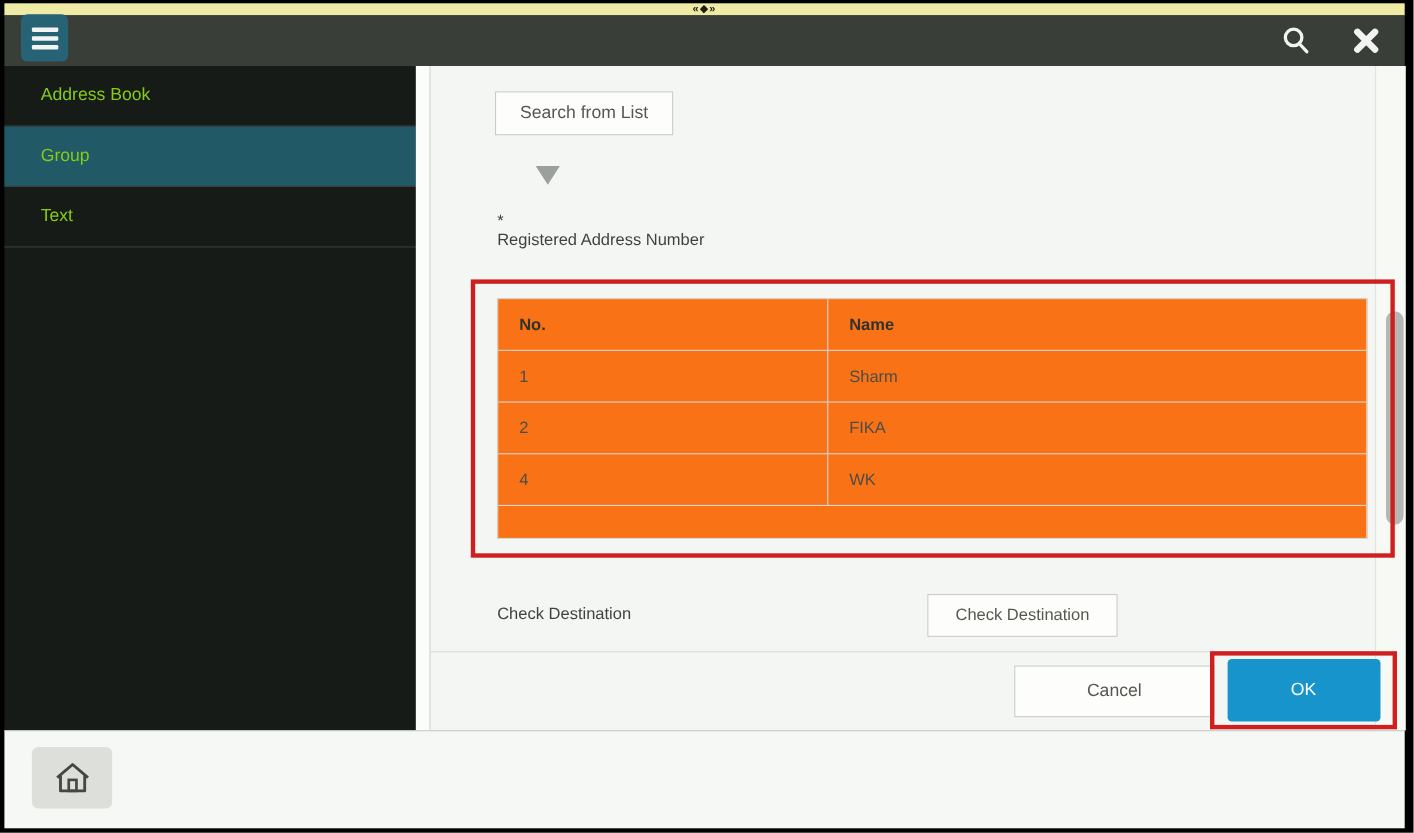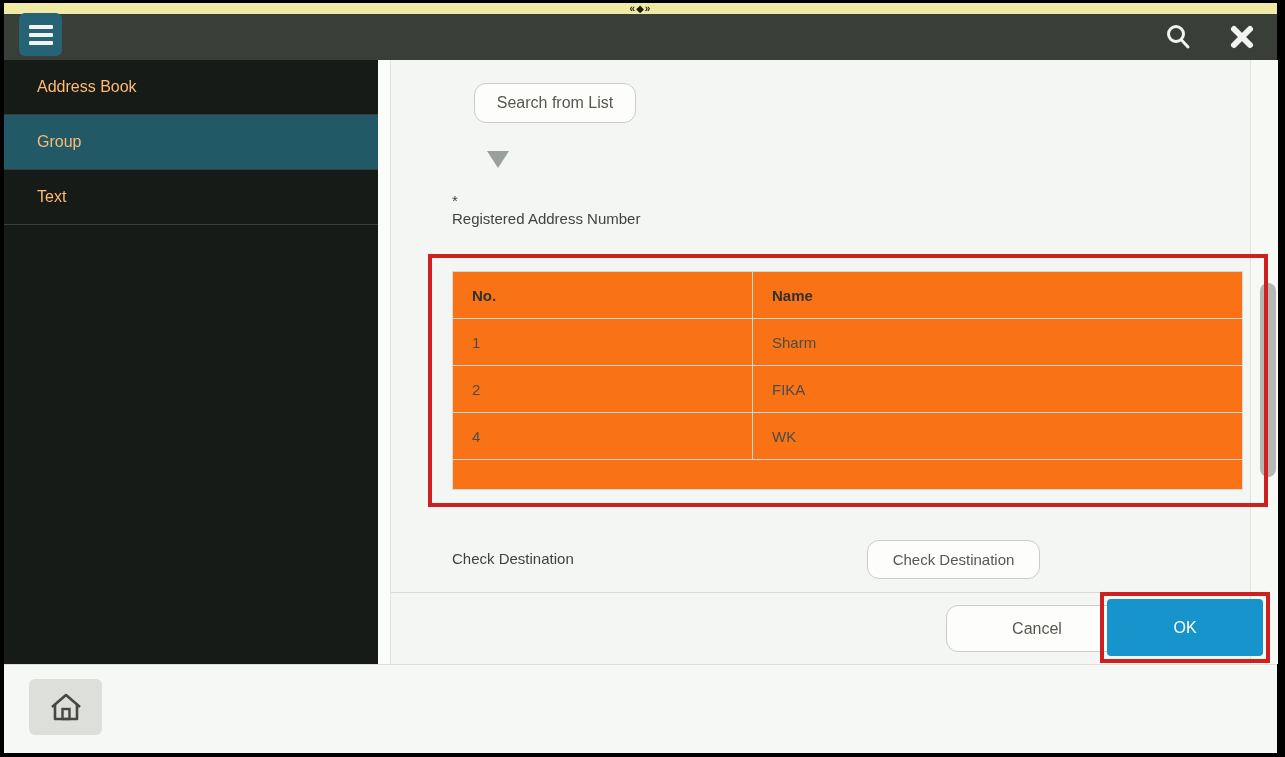--- a/index.html
+++ b/index.html
@@ -49,39 +49,39 @@
     display:flex; align-items:center; justify-content:center;
   }
   .sidebar-back {
     position:absolute; left:18px; top:28px; width:26px; height:26px;
     display:flex; align-items:center; justify-content:center; cursor:pointer;
   }
   .sidebar-title { font-size:16px; font-weight:bold; color:#f2f4f0; }
   .side-item {
     height:55px; border-bottom:1px solid #3b3f3a;
     display:flex; align-items:center; padding-left:33px;
-    font-size:16px; color:#fdba74; cursor:pointer;
+    font-size:16px; color:#84cc16; cursor:pointer;
   }
   .side-item.selected { background:var(--selected-teal,#215966); }
 
   
   .gutter {
     position:absolute; top:60px; left:378px; width:13px; height:604px;
     background:#fbfdfa; border-right:1px solid #e3e5e1;
   }
 
   
   .main {
     position:absolute; top:60px; left:391px; width:859px; height:604px;
     background:#f3f6f2;
   }
   .btn {
-    background:#fdfefc; border:1px solid #c9ccc7; border-radius:12px;
+    background:#fdfefc; border:1px solid #c9ccc7; border-radius:0;
     color:#55584f; font-size:16px; font-family:inherit;
-    display:flex; align-items:center; justify-content:center; cursor:pointer;margin-left:24px;
+    display:flex; align-items:center; justify-content:center; cursor:pointer;
   }
   .search-list-btn { position:absolute; left:59px; top:23px; width:162px; height:40px; }
   .down-triangle {
     position:absolute; left:96px; top:91px; width:0; height:0;
     border-left:11px solid transparent; border-right:11px solid transparent;
     border-top:17px solid #9aa09b;
   }
   .req-star { position:absolute; left:61px; top:132px; font-size:15px; color:#3f423d; }
   .reg-label { position:absolute; left:61px; top:150px; font-size:15px; color:#3f423d; }
 
@@ -108,21 +108,21 @@
   .check-btn { position:absolute; left:452px; top:480px; width:173px; height:39px; font-size:15px; }
 
   .footer-divider { position:absolute; left:0; right:0; top:532px; height:1px; background:#d8dbd6; }
   .cancel-btn { position:absolute; left:531px; top:545px; width:182px; height:47px; }
   .red-box-ok {
     position:absolute; left:709px; top:532px; width:170px; height:71px;
     border:4px solid var(--annotation-red,#cf2020); z-index:5;
     display:flex; align-items:center; justify-content:center;
   }
   .ok-btn {
-    width:156px; height:57px; background:var(--ok-blue,#1794cb);
+    width:139px; height:57px; background:var(--ok-blue,#1794cb);
     border:none; border-radius:4px; color:#ffffff; font-size:16px;
     display:flex; align-items:center; justify-content:center; cursor:pointer;
   }
 
   
   .scroll-area {
     position:absolute; top:60px; left:1250px; width:28px; height:604px;
     background:#f7f9f5; border-left:1px solid #e0e2de;
   }
   .scroll-thumb {

